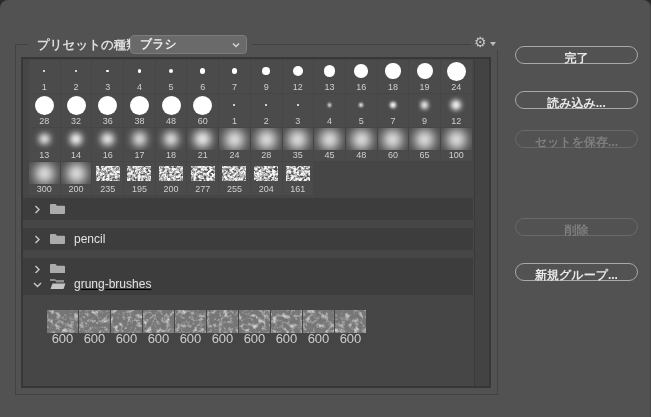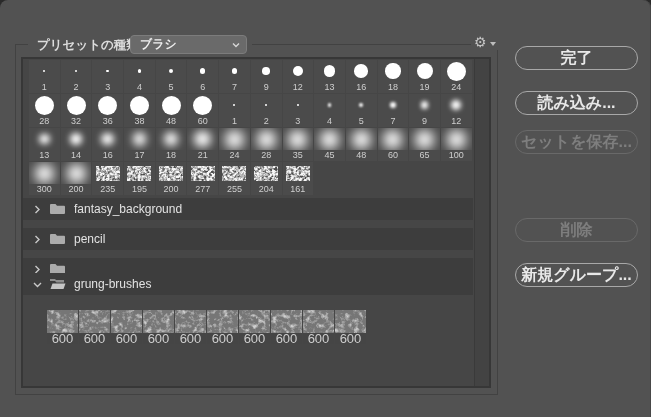--- a/index.html
+++ b/index.html
@@ -82,23 +82,23 @@
   .folder-row .fname{margin-left:8px;font-size:12px;color:#e2e2e2;}
   #thumb-strip{
     position:absolute;left:24px;top:251px;display:grid;
     grid-template-columns:repeat(10,31px);gap:1px;
   }
   .tcell{position:relative;width:31px;height:34px;background:#454545;}
   .tcell .timg{position:absolute;left:0;top:0;width:31px;height:23px;background:#cfcfcf;overflow:hidden;}
   .tcell .tlabel{position:absolute;left:0;top:23px;width:100%;height:11px;text-align:center;font-size:13px;line-height:11px;color:#cfcfcf;}
   
   .abtn{
-    position:absolute;left:515px;width:123px;height:24px;border-radius:12px;
+    position:absolute;left:515px;width:123px;height:18px;border-radius:12px;
     border:1px solid #a8a8a8;background:transparent;color:#e8e8e8;
-    font-size:16px;font-weight:bold;text-align:center;line-height:22px;
+    font-size:12px;font-weight:bold;text-align:center;line-height:22px;
     box-sizing:border-box;cursor:default;
   }
   .abtn.disabled{border-color:#696969;color:#7e7e7e;}
   svg{display:block;}
 </style>
 </head>
 <body>
 
 <svg width="0" height="0" style="position:absolute" aria-hidden="true">
   <defs>
@@ -457,40 +457,39 @@
         </div>
       </div>
     <div id="folder-list">
         <div class="folder-row" style="top: 139px;">
           <svg width="9" height="9" class="chev">
             <polyline points="2.5,1 6,4.5 2.5,8" fill="none" stroke="#c9c9c9" stroke-width="1.4"></polyline>
           </svg>
           <svg width="17" height="12" class="ficon">
             <path d="M1 2 Q1 1 2 1 L6.5 1 L8 2.8 L15 2.8 Q16 2.8 16 3.8 L16 10 Q16 11 15 11 L2 11 Q1 11 1 10 Z" fill="#ababab"></path>
           </svg>
-          <span class="fname">fantasy_background</span>
         </div>
         <div class="folder-row" style="top: 169px;">
           <svg width="9" height="9" class="chev">
             <polyline points="2.5,1 6,4.5 2.5,8" fill="none" stroke="#c9c9c9" stroke-width="1.4"></polyline>
           </svg>
           <svg width="17" height="12" class="ficon">
             <path d="M1 2 Q1 1 2 1 L6.5 1 L8 2.8 L15 2.8 Q16 2.8 16 3.8 L16 10 Q16 11 15 11 L2 11 Q1 11 1 10 Z" fill="#ababab"></path>
           </svg>
           <span class="fname">pencil</span>
         </div>
         <div class="folder-row" style="top: 199px;">
           <svg width="9" height="9" class="chev">
             <polyline points="2.5,1 6,4.5 2.5,8" fill="none" stroke="#c9c9c9" stroke-width="1.4"></polyline>
           </svg>
           <svg width="17" height="12" class="ficon">
             <path d="M1 2 Q1 1 2 1 L6.5 1 L8 2.8 L15 2.8 Q16 2.8 16 3.8 L16 10 Q16 11 15 11 L2 11 Q1 11 1 10 Z" fill="#ababab"></path>
           </svg>
         </div>
-        <div class="folder-row" style="top: 214px;">
+        <div class="folder-row" style="top: 214px; text-decoration: underline;">
           <svg width="9" height="9" class="chev">
             <polyline points="1,3 4.5,6.5 8,3" fill="none" stroke="#c9c9c9" stroke-width="1.4"></polyline>
           </svg>
           <svg width="17" height="12" class="ficon">
             <path d="M1 3 L6 3 L7.5 4.5 L15 4.5 L15 2 L7 2 L6 1 L1 1 Z" fill="#8f8f8f"></path>
             <path d="M3.5 5.5 L16.5 5.5 L14.5 11 L1.5 11 Z" fill="#c6c6c6"></path>
           </svg>
           <span class="fname">grung-brushes</span>
         </div>
       </div>

